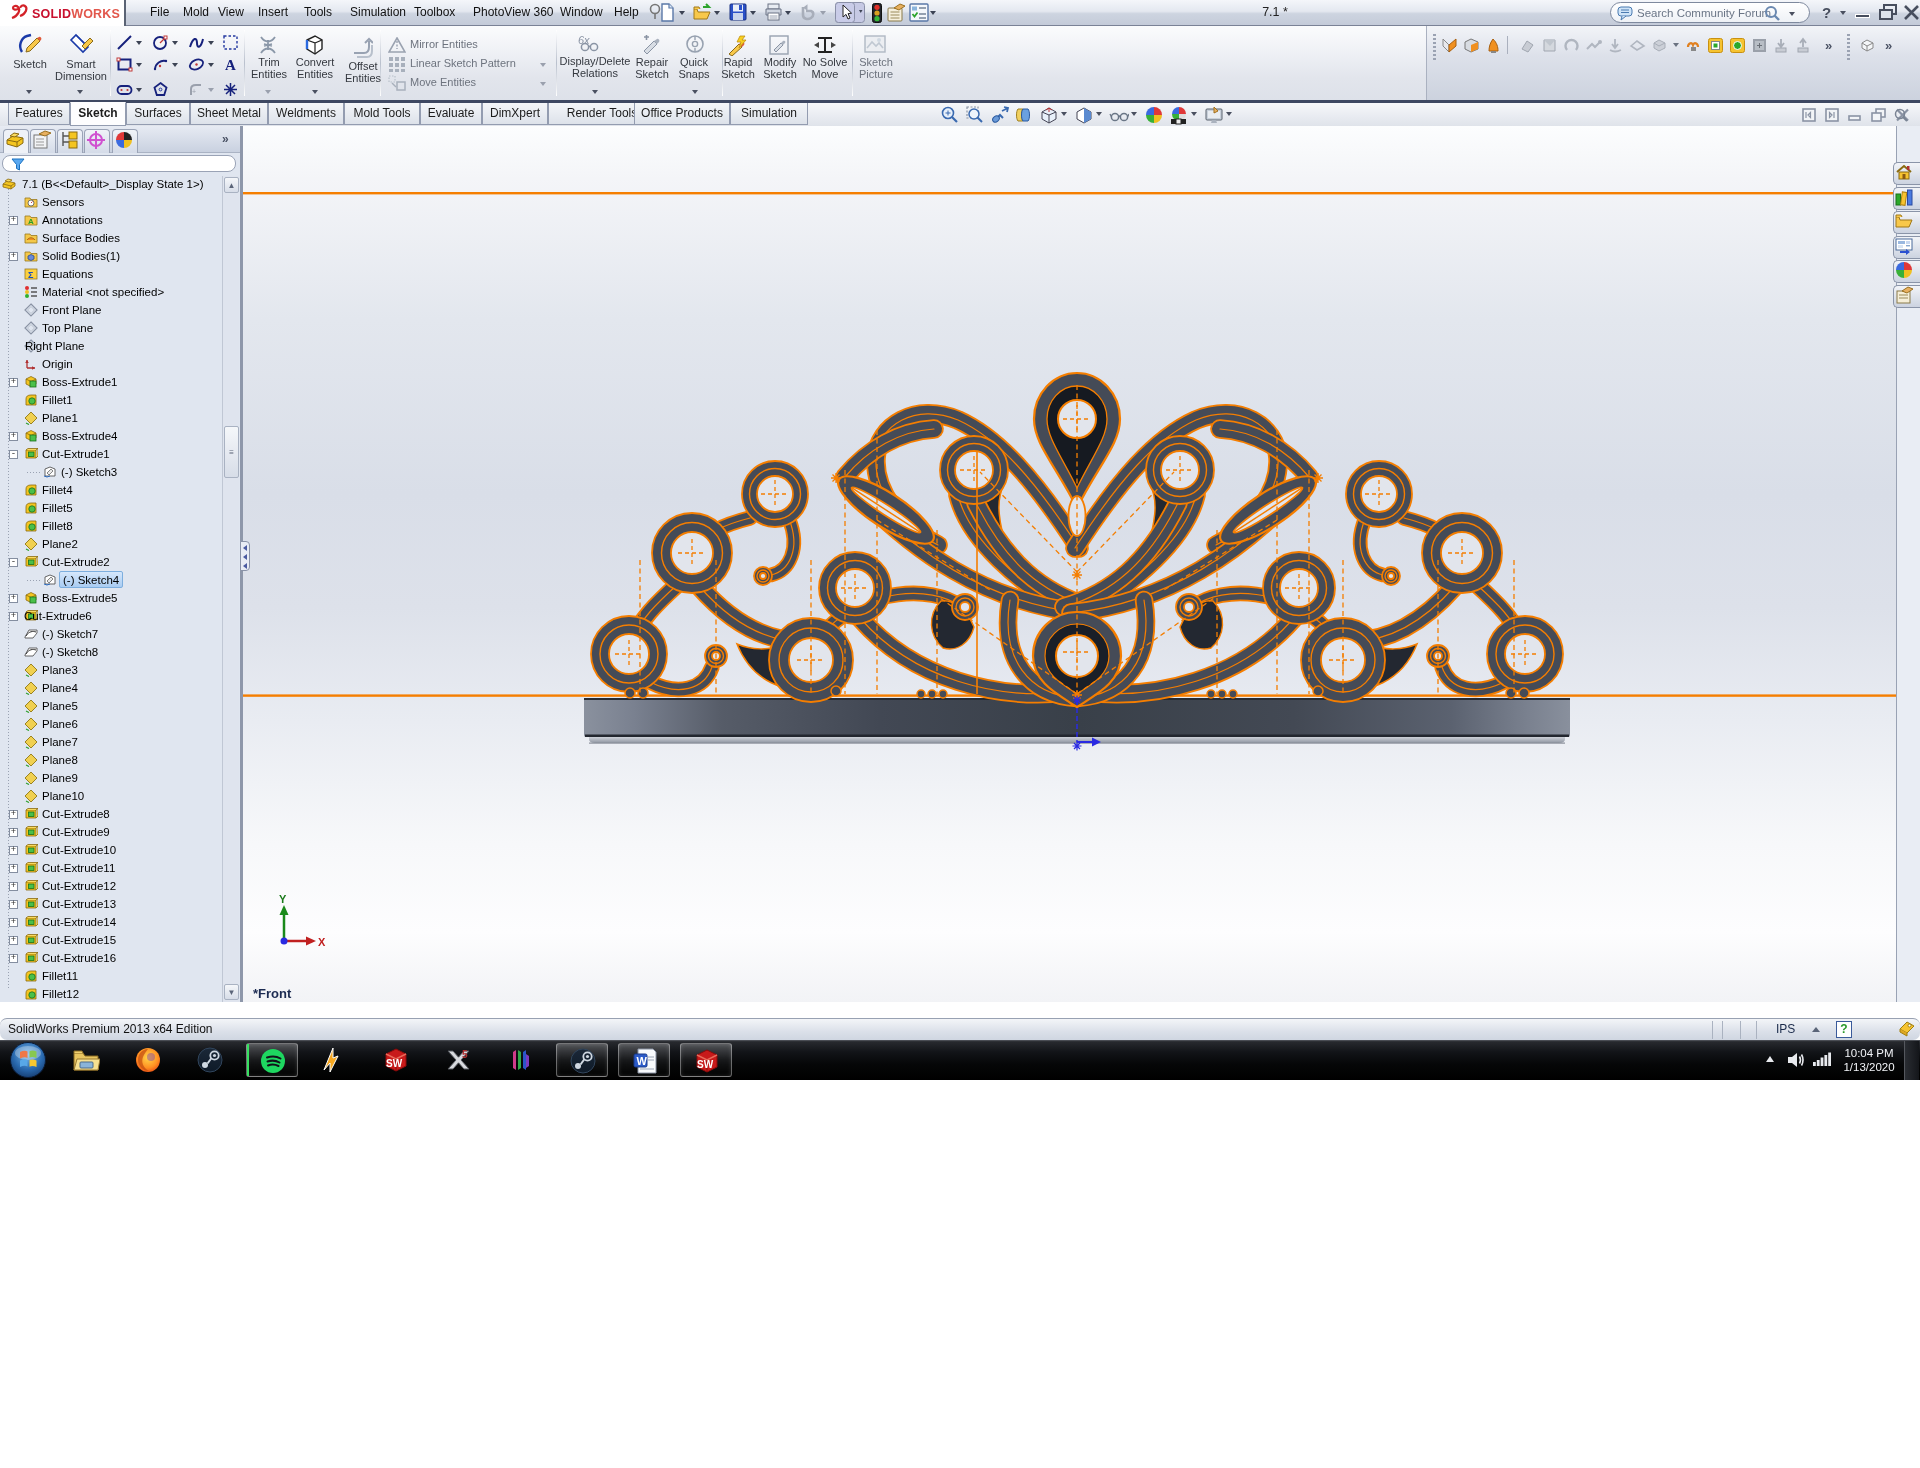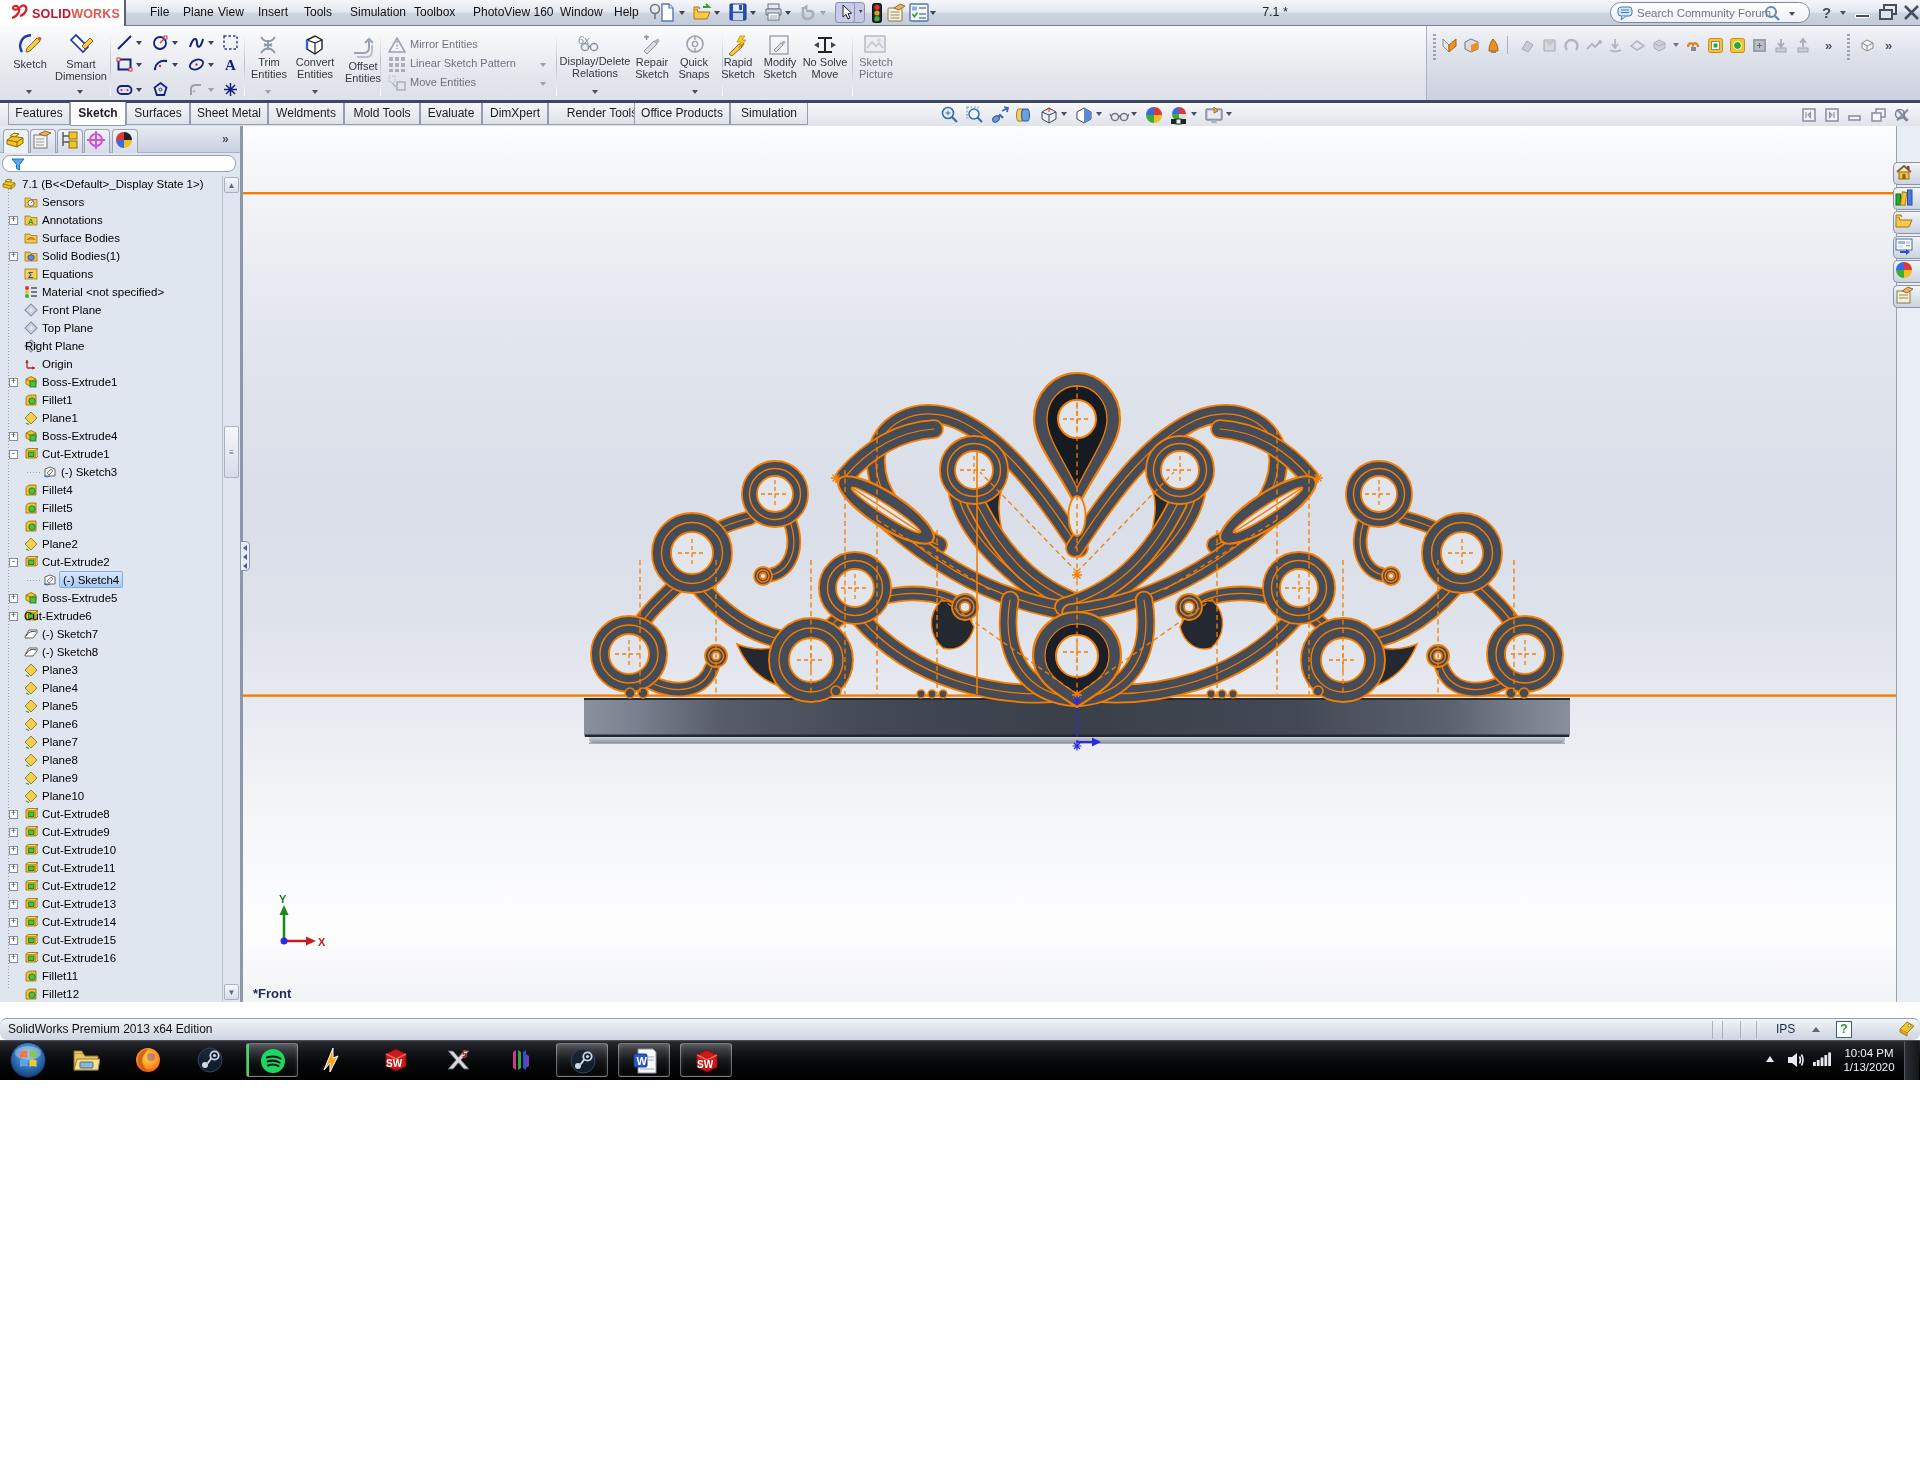--- a/index.html
+++ b/index.html
@@ -55,27 +55,27 @@
 </style></head><body>
 <div id="app">
 
 <div id="titlebar">
  <div id="logo"><svg width="118" height="25" viewBox="0 0 118 25" style="display:inline-block;vertical-align:top">
    <path d="M4 18 C 10 16 13 10 10 7 C 8 5 5 6 5 8 C 5 10 8 10 10 9" stroke="#d32228" stroke-width="2.2" fill="none"></path>
    <path d="M12 16 C 18 14 20 8 17 6 C 15 4.5 12 6 12.5 8" stroke="#d32228" stroke-width="2.2" fill="none"></path>
    <text x="24" y="17.5" font-size="12.5" font-weight="bold" fill="#c8102e" font-family="Liberation Sans" letter-spacing="0.2">SOLID<tspan fill="#e2574c">WORKS</tspan></text>
  </svg></div>
 <div class="menu" style="left:150px">File</div>
-      <div class="menu" style="left:183px">Plane</div>
+      <div class="menu" style="left:183px">Mold</div>
       <div class="menu" style="left:218px">View</div>
       <div class="menu" style="left:258px">Insert</div>
       <div class="menu" style="left:304px">Tools</div>
       <div class="menu" style="left:350px">Simulation</div>
       <div class="menu" style="left:414px">Toolbox</div>
-      <div class="menu" style="left:473px">PhotoView 160</div>
+      <div class="menu" style="left:473px">PhotoView 360</div>
       <div class="menu" style="left:560px">Window</div>
       <div class="menu" style="left:614px">Help</div>
       <div class="menu" style="left:648px;top:2px">
         <svg width="14" height="18">
           <circle cx="7" cy="7" r="4.5" fill="none" stroke="#777" stroke-width="1.6"></circle>
           <line x1="7" y1="11" x2="7" y2="17" stroke="#777" stroke-width="1.6"></line>
         </svg>
       </div>
       <div id="swtitle">7.1 *</div>
       <div class="abs" style="left:658px;top:3px;width:18px;height:19px">

